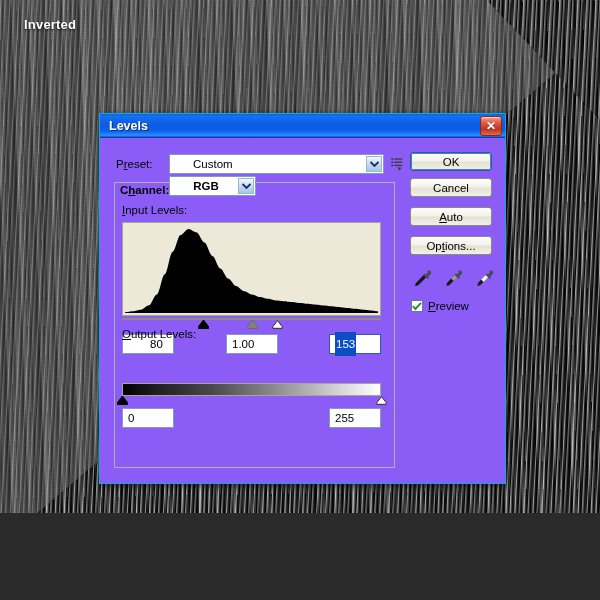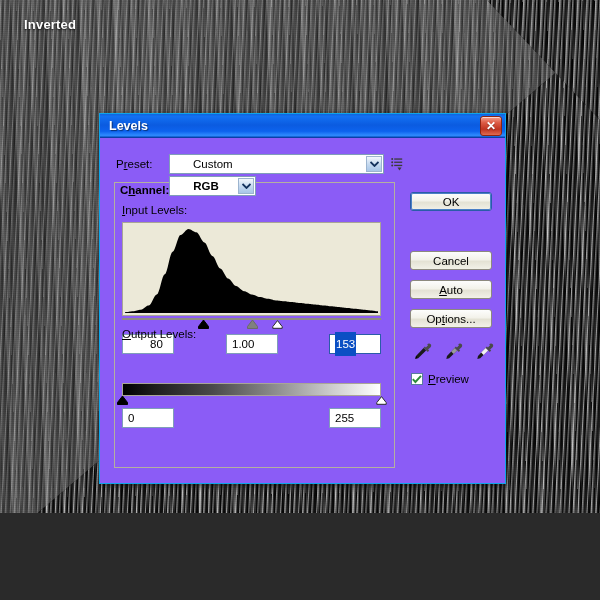--- a/index.html
+++ b/index.html
@@ -160,21 +160,21 @@
   .preset-menu-icon{width:13px;height:14px;cursor:pointer;}
 
   
   .btncol{position:absolute;left:310px;top:14px;width:82px;}
   .btn{
     width:82px;height:19px;margin-bottom:7px;
     background:linear-gradient(180deg,#fdfdfd 0%,#f3f2ea 45%,#e4e2d4 55%,#f2f1e8 100%);
     border:1px solid #8d8a7e;border-radius:3px;
     font-size:11.5px;color:#000;
     display:flex;align-items:center;justify-content:center;
-    cursor:pointer;box-sizing:border-box;margin-top:40px;
+    cursor:pointer;box-sizing:border-box;
   }
   .btn.default{
     border:1px solid #2a5ca8;
     box-shadow:0 0 0 1px #4a7fc6 inset;
   }
   .btn.gap-top{margin-top:10px;}
 
   .droppers{display:flex;gap:13px;margin:14px 0 0 4px;}
   .dropper{width:18px;height:18px;cursor:pointer;}
 

